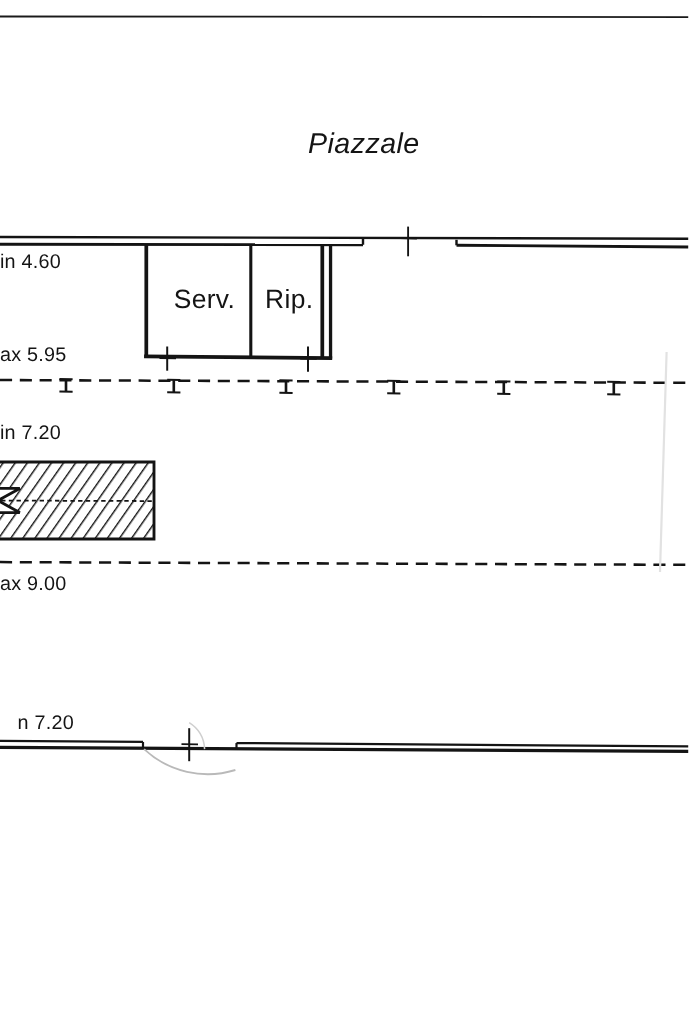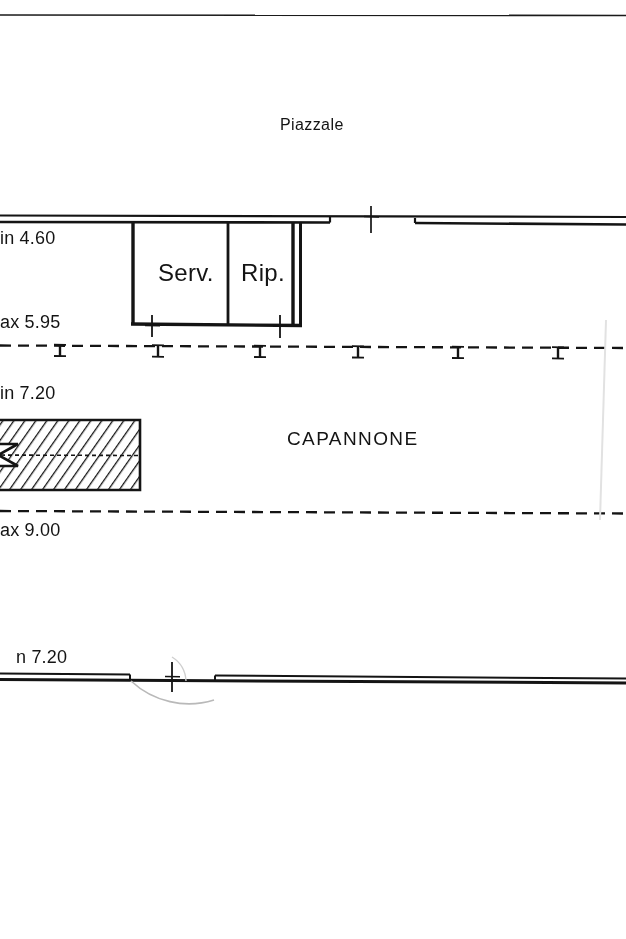--- a/index.html
+++ b/index.html
@@ -32,22 +32,23 @@
   }
   .lbl-dim {
     font-size: 18px;
     letter-spacing: 0.2px;
   }
   .lbl-room {
     font-size: 24px;
     letter-spacing: 0.3px;
   }
   .lbl-area {
-    font-size: 16px;
+    font-size: 26px;
     letter-spacing: 0.4px;
+    font-style: italic;
   }
   .lbl-hall {
     font-size: 19px;
     letter-spacing: 1.4px;
   }
 </style>
 </head>
 <body>
 
 <div id="plan">
@@ -152,21 +153,20 @@
       <line x1="165" y1="676.5" x2="180" y2="676.8" stroke="#141414" stroke-width="1.6"></line>
     </g>
 
     <g>
       <line x1="606" y1="320" x2="600" y2="520" stroke="#e2e2e2" stroke-width="2"></line>
     </g>
   </svg>
 
   <div class="lbl lbl-area" style="left:280px; top:117px;">Piazzale</div>
 
-  <div class="lbl lbl-hall" style="left:287px; top:429px;">CAPANNONE</div>
 
   <div class="lbl lbl-room" style="left:158px; top:261px;">Serv.</div>
 
   <div class="lbl lbl-room" style="left:241px; top:261px;">Rip.</div>
 
   <div class="lbl lbl-dim" style="left:0px; top:229px;">in 4.60</div>
 
   <div class="lbl lbl-dim" style="left:0px; top:313px;">ax 5.95</div>
 
   <div class="lbl lbl-dim" style="left:0px; top:355px;margin-top:29px;">in 7.20</div>

